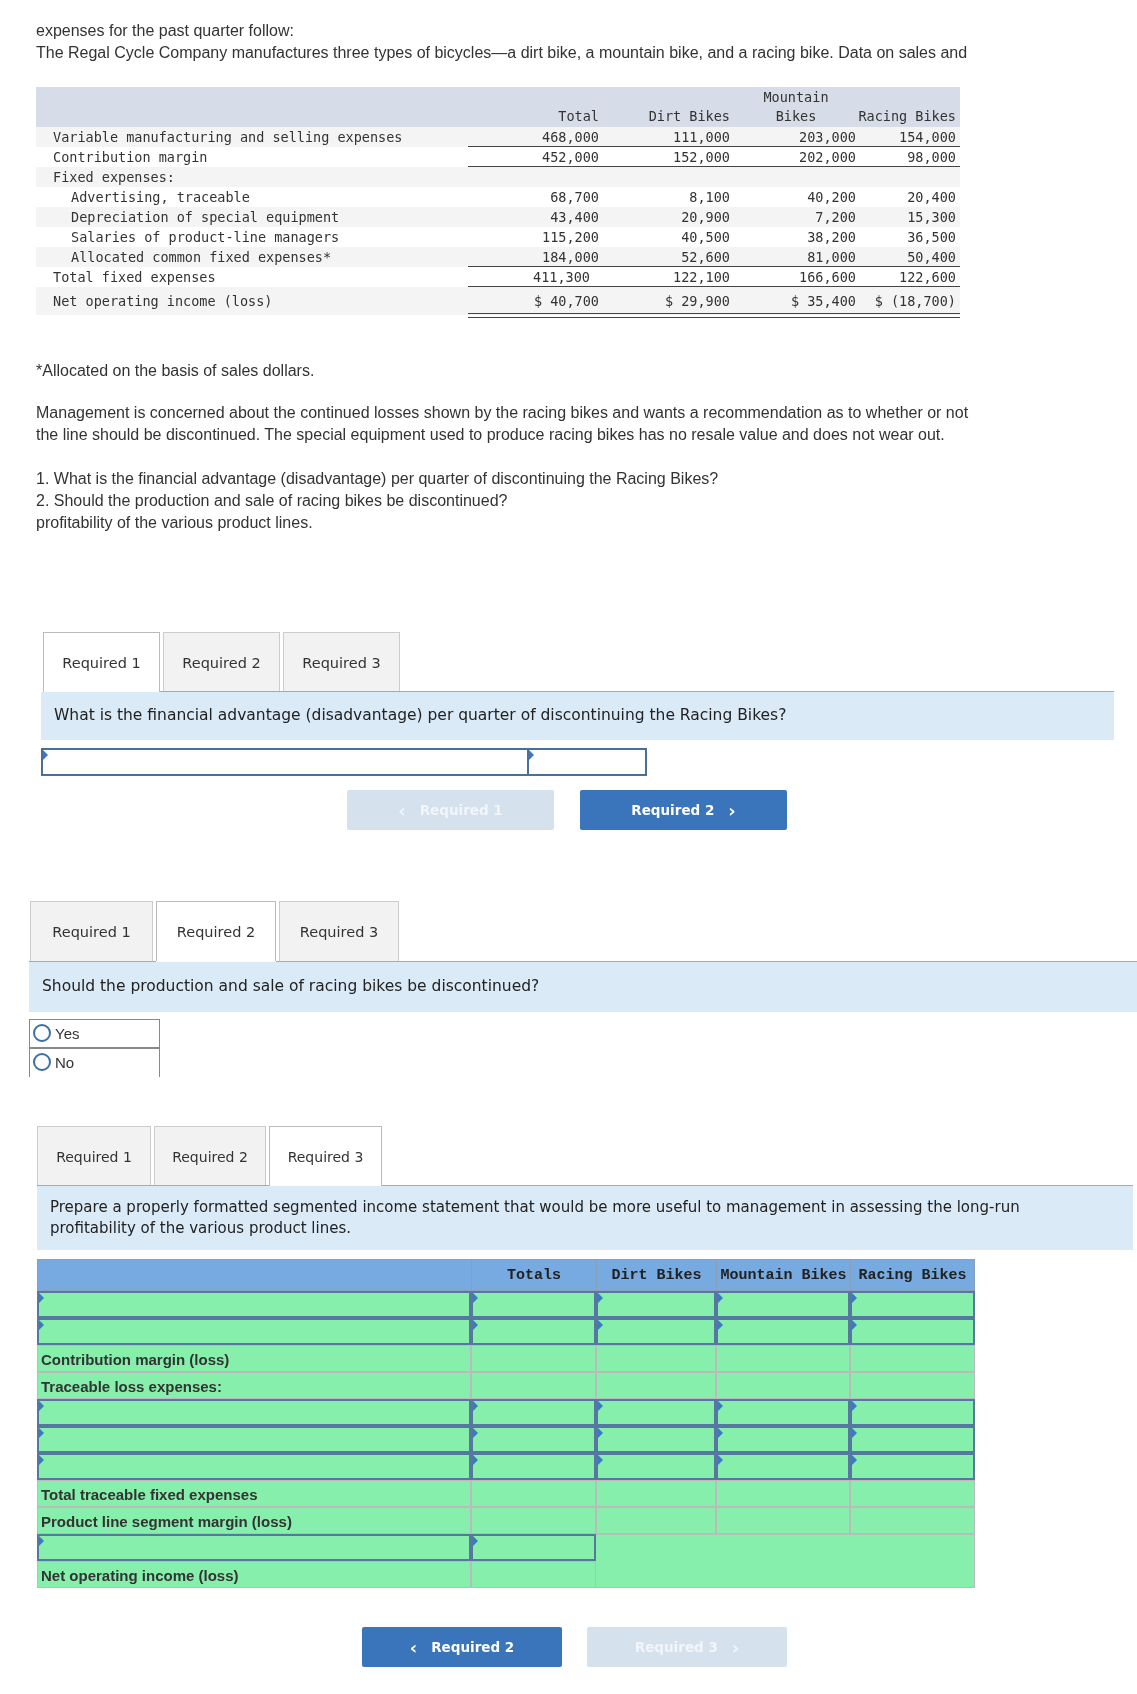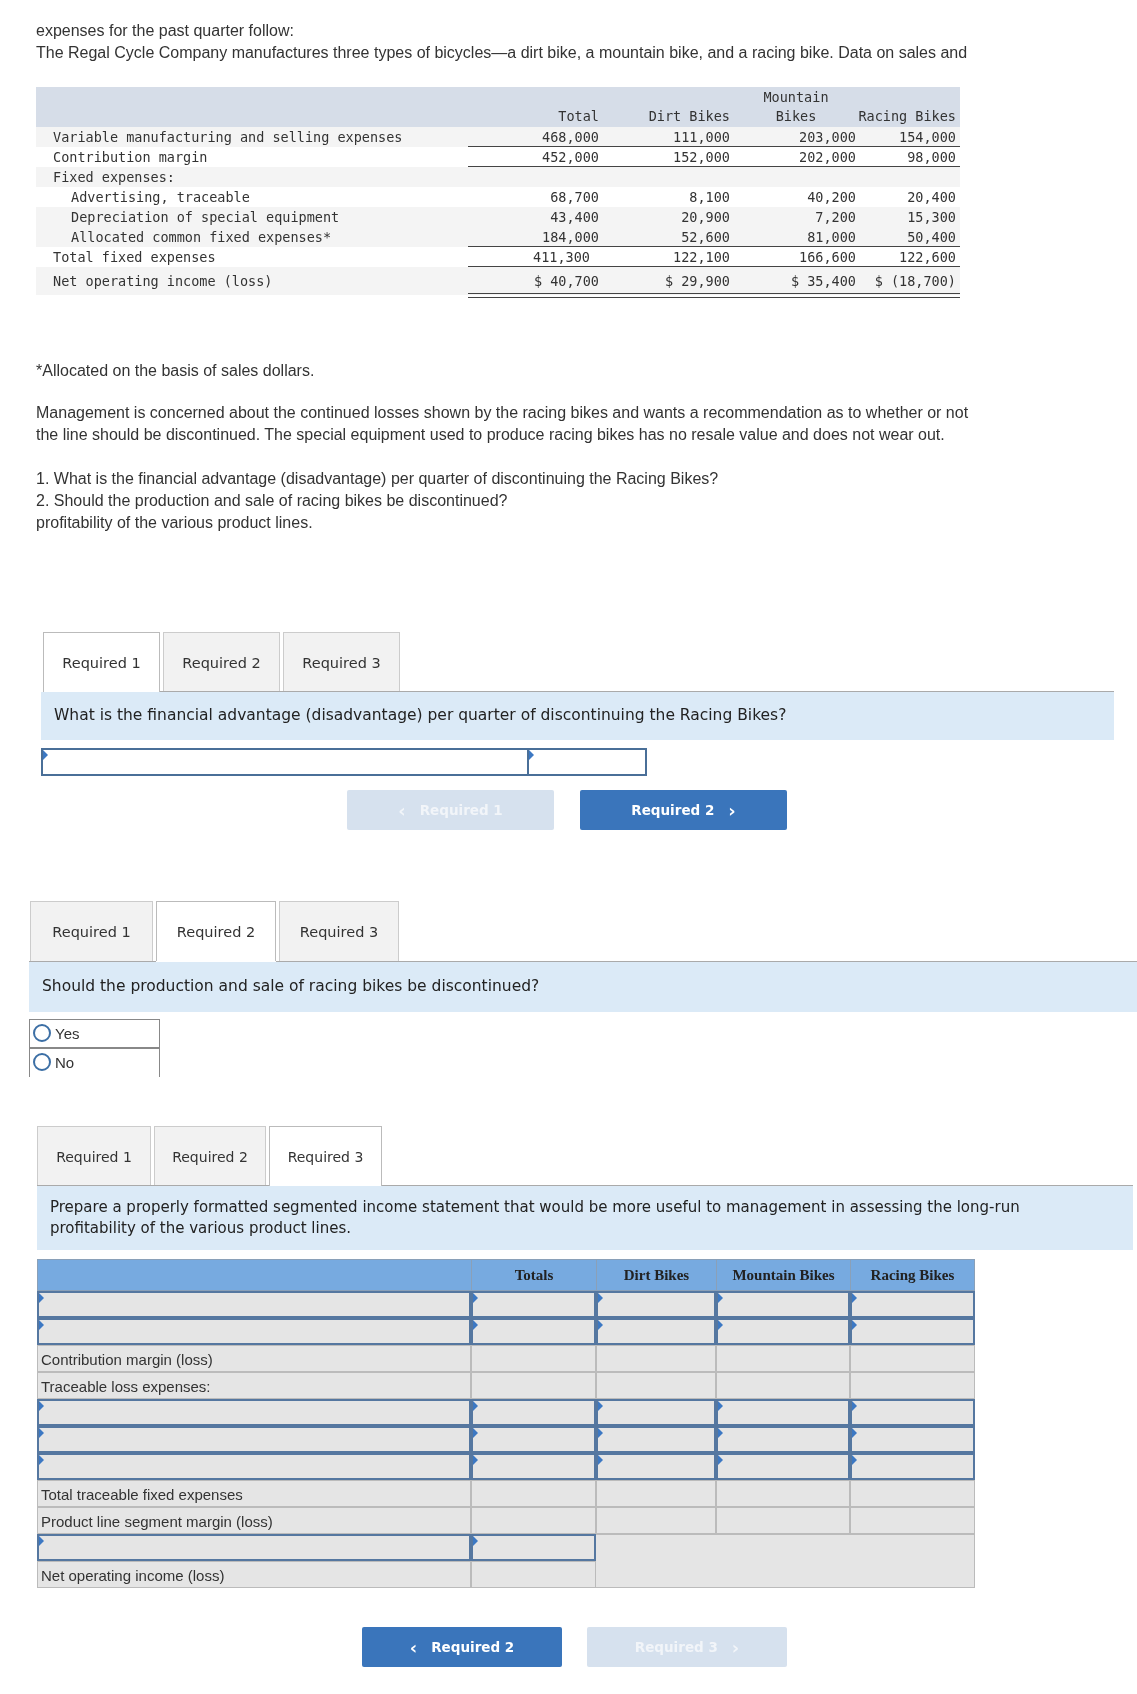--- a/index.html
+++ b/index.html
@@ -41,23 +41,23 @@
   .chev { font-size:18px; font-weight:bold; }
 
   .radio-box { position:absolute; left:29px; width:131px; height:29px; border:1px solid #888; box-sizing:border-box;
                font-family:"Liberation Sans", sans-serif; font-size:15px; color:#333; }
   .radio { position:absolute; left:3px; top:4px; width:18px; height:18px; border:2.5px solid #3c6fa5; border-radius:50%; box-sizing:border-box; }
   .radio-lbl { position:absolute; left:25px; top:5px; }
 
   
   .st { position:absolute; left:37px; top:1259px; width:938px; }
   .st .th { position:absolute; top:0; height:32px; background:#77aae0; border:1px solid #8aa0b8; box-sizing:border-box;
-            font-family:Liberation Serif, serif; font-size:15px; font-weight:bold; color:#222;
+            font-family:Liberation Mono, monospace; font-size:15px; font-weight:bold; color:#222;
             display:flex; align-items:center; justify-content:center; }
-  .st .cell { position:absolute; box-sizing:border-box; border:1px solid #bbb; background:#e5e5e5; }
+  .st .cell { position:absolute; box-sizing:border-box; border:1px solid #bbb; background:#86efac;font-weight:bold; }
   .st .cell.in { border:2px solid #5577a0; }
   .st .lab { font-family:"Liberation Sans", sans-serif; font-size:15px; color:#333; padding-left:3px; line-height:27px; }
 </style>
 </head>
 <body>
 
 <div class="abs p" style="left:36px;top:20px;">
   <div>expenses for the past quarter follow:</div>
   <div>The Regal Cycle Company manufactures three types of bicycles—a dirt bike, a mountain bike, and a racing bike. Data on sales and</div>
 </div>
@@ -100,20 +100,27 @@
         <span class="c" style="left:563px;width:131px;top:2px">8,100</span>
         <span class="c" style="left:694px;width:126px;top:2px">40,200</span>
         <span class="c" style="left:820px;width:100px;top:2px">20,400</span>
       </div>
       <div class="row alt" style="height:20px">
         <span class="lbl ind" style="top:2px">Depreciation of special equipment</span>
         <span class="c" style="left:432px;width:131px;top:2px">43,400</span>
         <span class="c" style="left:563px;width:131px;top:2px">20,900</span>
         <span class="c" style="left:694px;width:126px;top:2px">7,200</span>
         <span class="c" style="left:820px;width:100px;top:2px">15,300</span>
+      </div>
+      <div class="row" style="height:20px">
+        <span class="lbl ind" style="top:2px">Salaries of product-line managers</span>
+        <span class="c" style="left:432px;width:131px;top:2px">115,200</span>
+        <span class="c" style="left:563px;width:131px;top:2px">40,500</span>
+        <span class="c" style="left:694px;width:126px;top:2px">38,200</span>
+        <span class="c" style="left:820px;width:100px;top:2px">36,500</span>
       </div>
       <div class="row alt" style="height:20px">
         <span class="lbl ind" style="top:2px">Allocated common fixed expenses*</span>
         <span class="c" style="left:432px;width:131px;top:2px">184,000</span>
         <span class="c" style="left:563px;width:131px;top:2px">52,600</span>
         <span class="c" style="left:694px;width:126px;top:2px">81,000</span>
         <span class="c" style="left:820px;width:100px;top:2px">50,400</span>
         <div class="ln1" style="bottom:0"></div>
       </div>
       <div class="row" style="height:20px">

